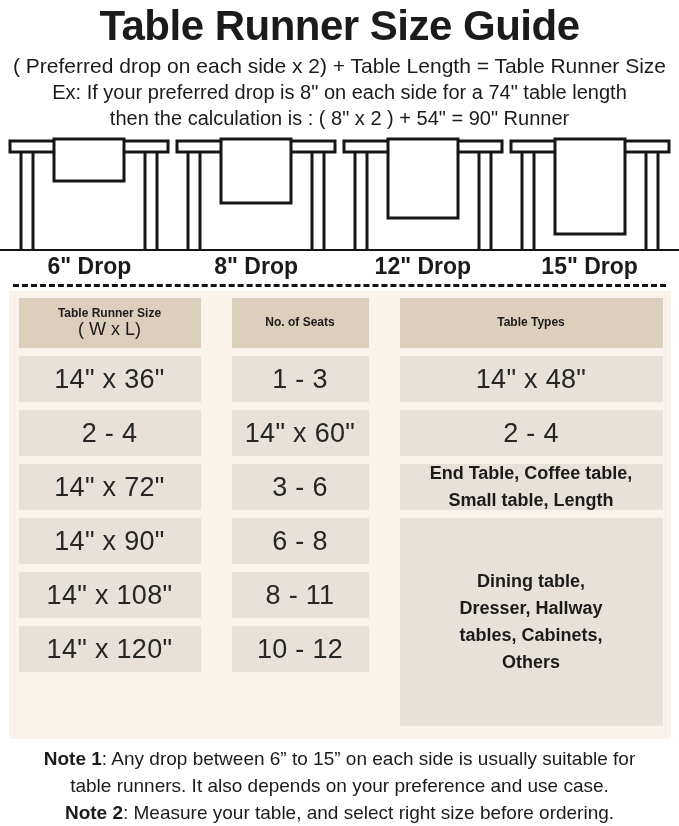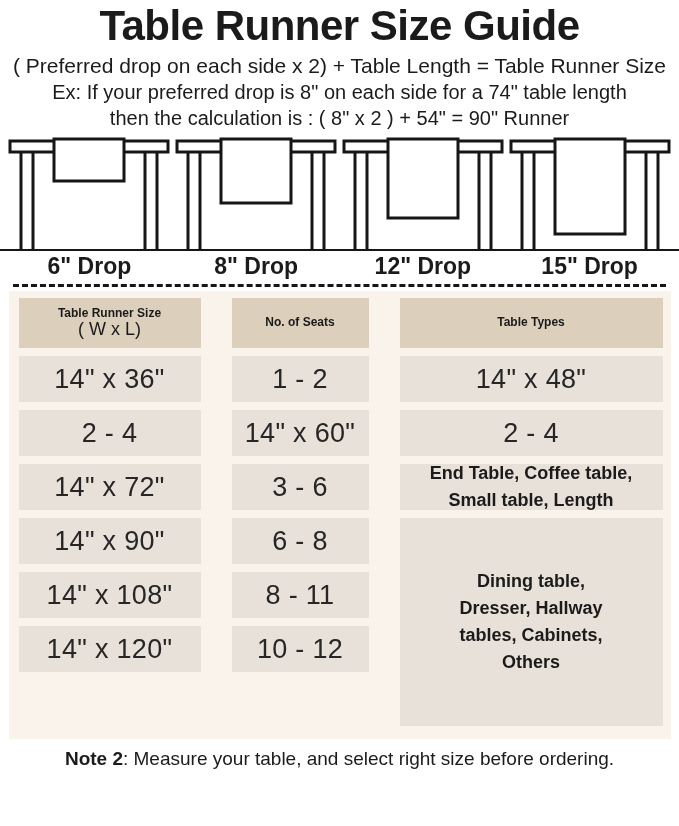--- a/index.html
+++ b/index.html
@@ -141,21 +141,21 @@
     <span class="h-main">No. of Seats</span>
   </div>
   <div class="cell hcell">
     <span class="h-main">Table Types</span>
   </div>
 
   <div class="cell dcell">
       <span class="size-text">14" x 36"</span>
     </div>
   <div class="cell dcell">
-      <span class="seats-text">1 - 2</span>
+      <span class="seats-text">1 - 3</span>
     </div>
 
   <div class="cell dcell">
       <span class="size-text">14" x 48"</span>
     </div>
   <div class="cell dcell">
       <span class="seats-text">2 - 4</span>
     </div>
 
   <div class="cell dcell">
@@ -194,14 +194,16 @@
 
   <div class="cell dcell">
       <span class="size-text">14" x 120"</span>
     </div>
   <div class="cell dcell">
       <span class="seats-text">10 - 12</span>
     </div>
 </div>
 
 <div class="notes">
+  <p class="note"><b>Note 1</b><span>: Any drop between 6” to 15” on each side is usually suitable for
+table runners. It also depends on your preference and use case.</span></p>
   <p class="note"><b>Note 2</b><span>: Measure your table, and select right size before ordering.</span></p>
 </div>
 
 </body></html>

